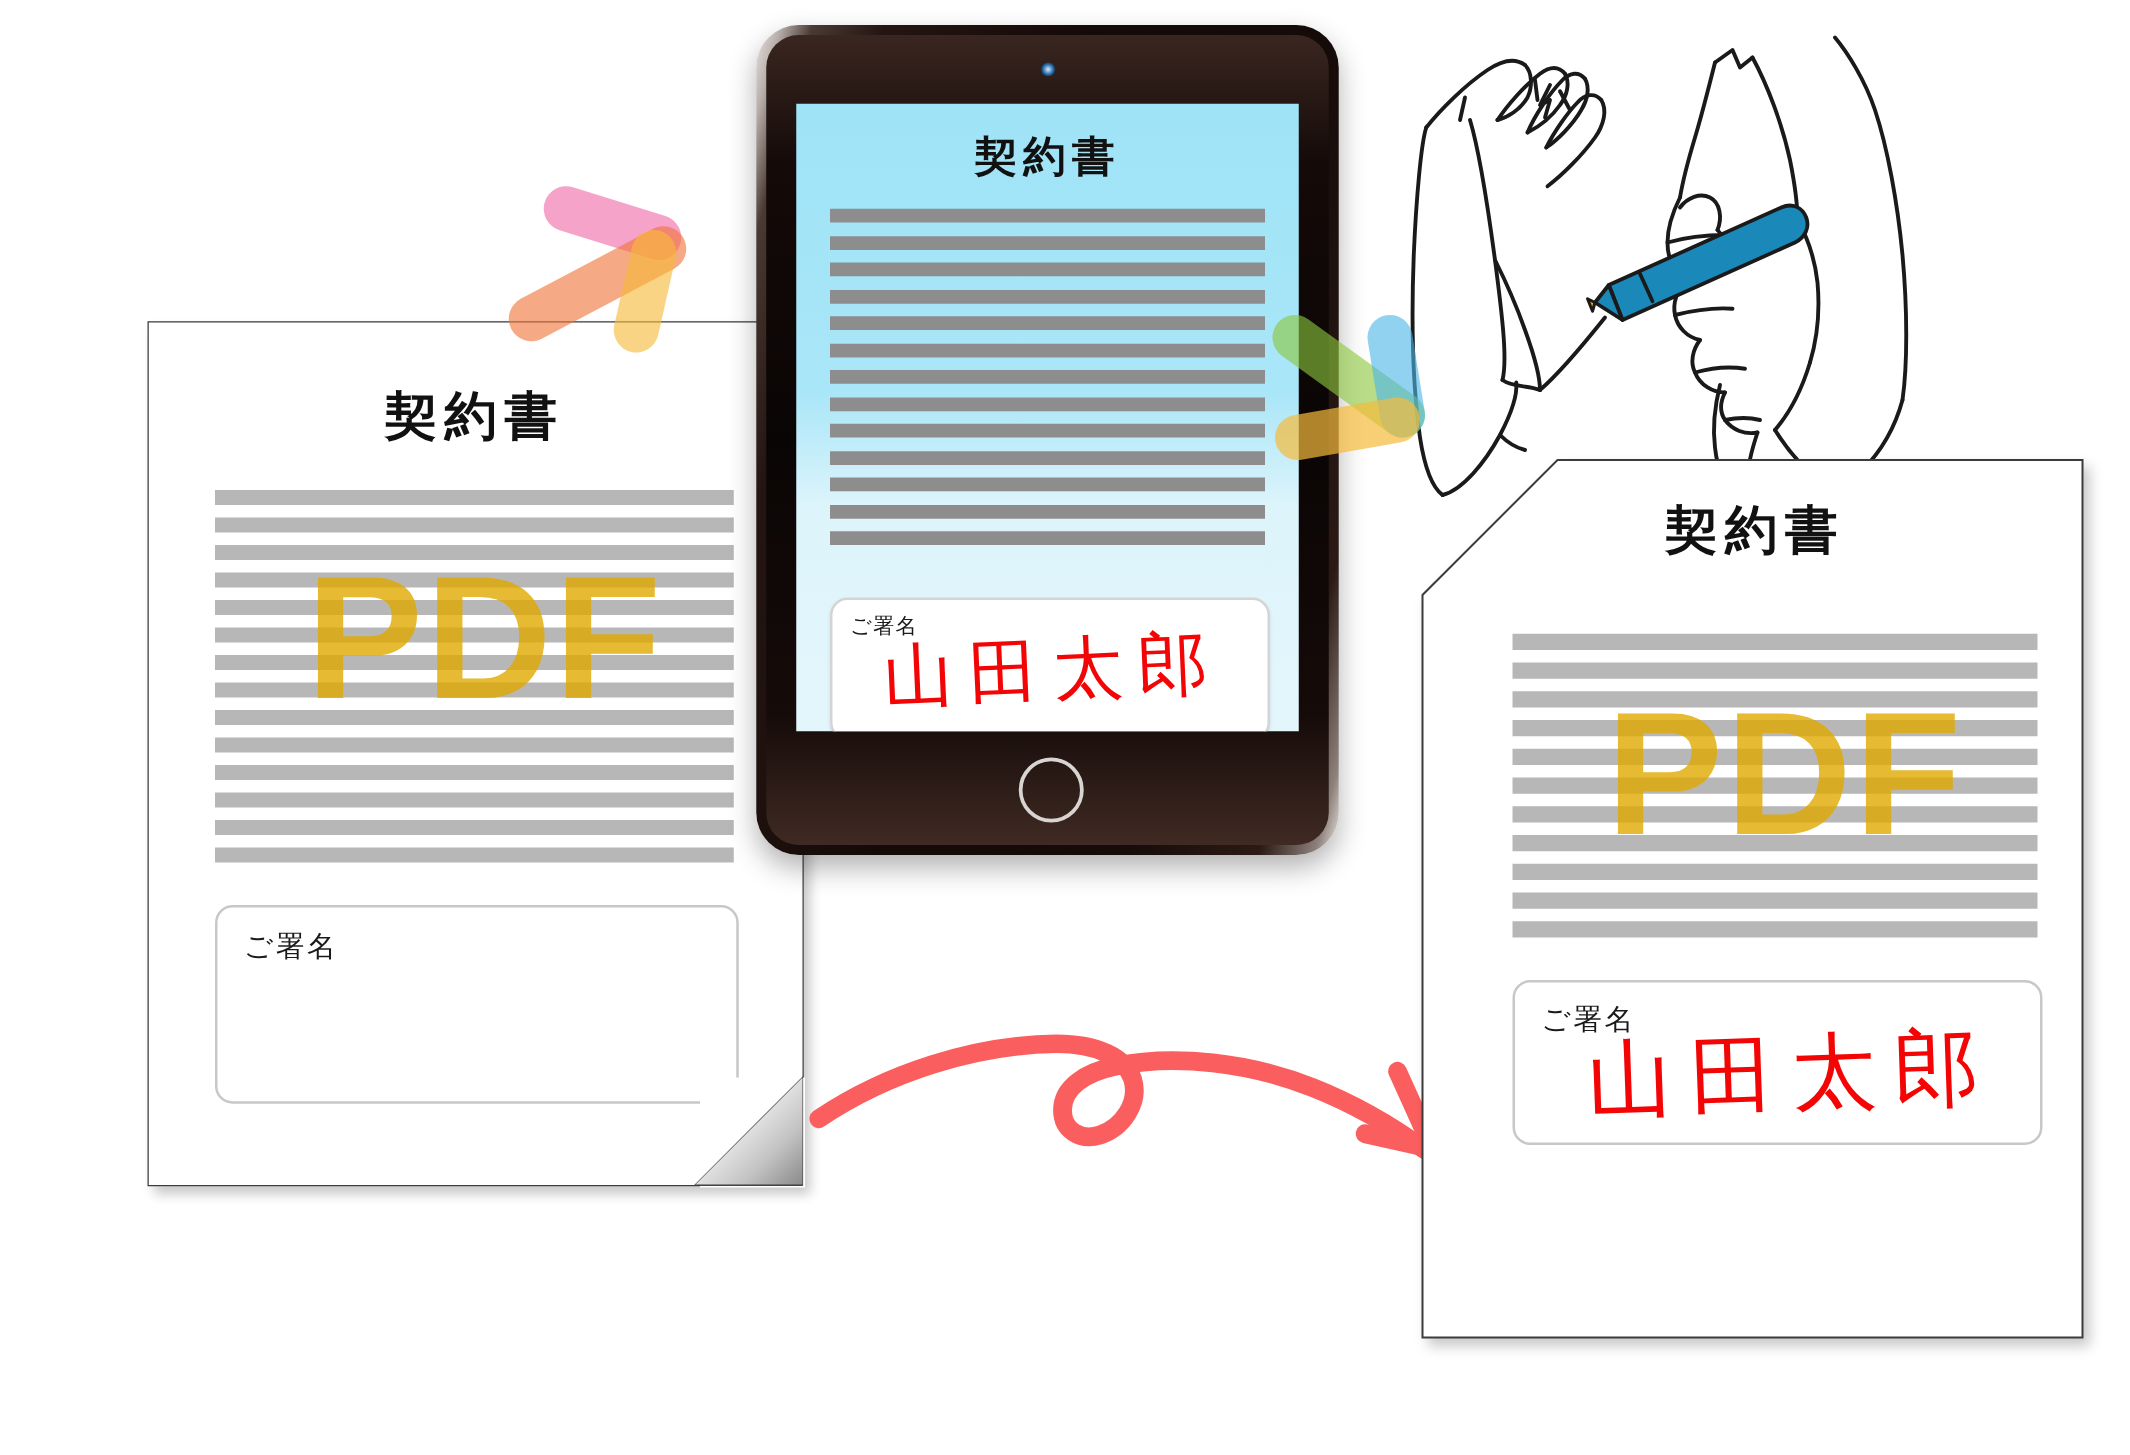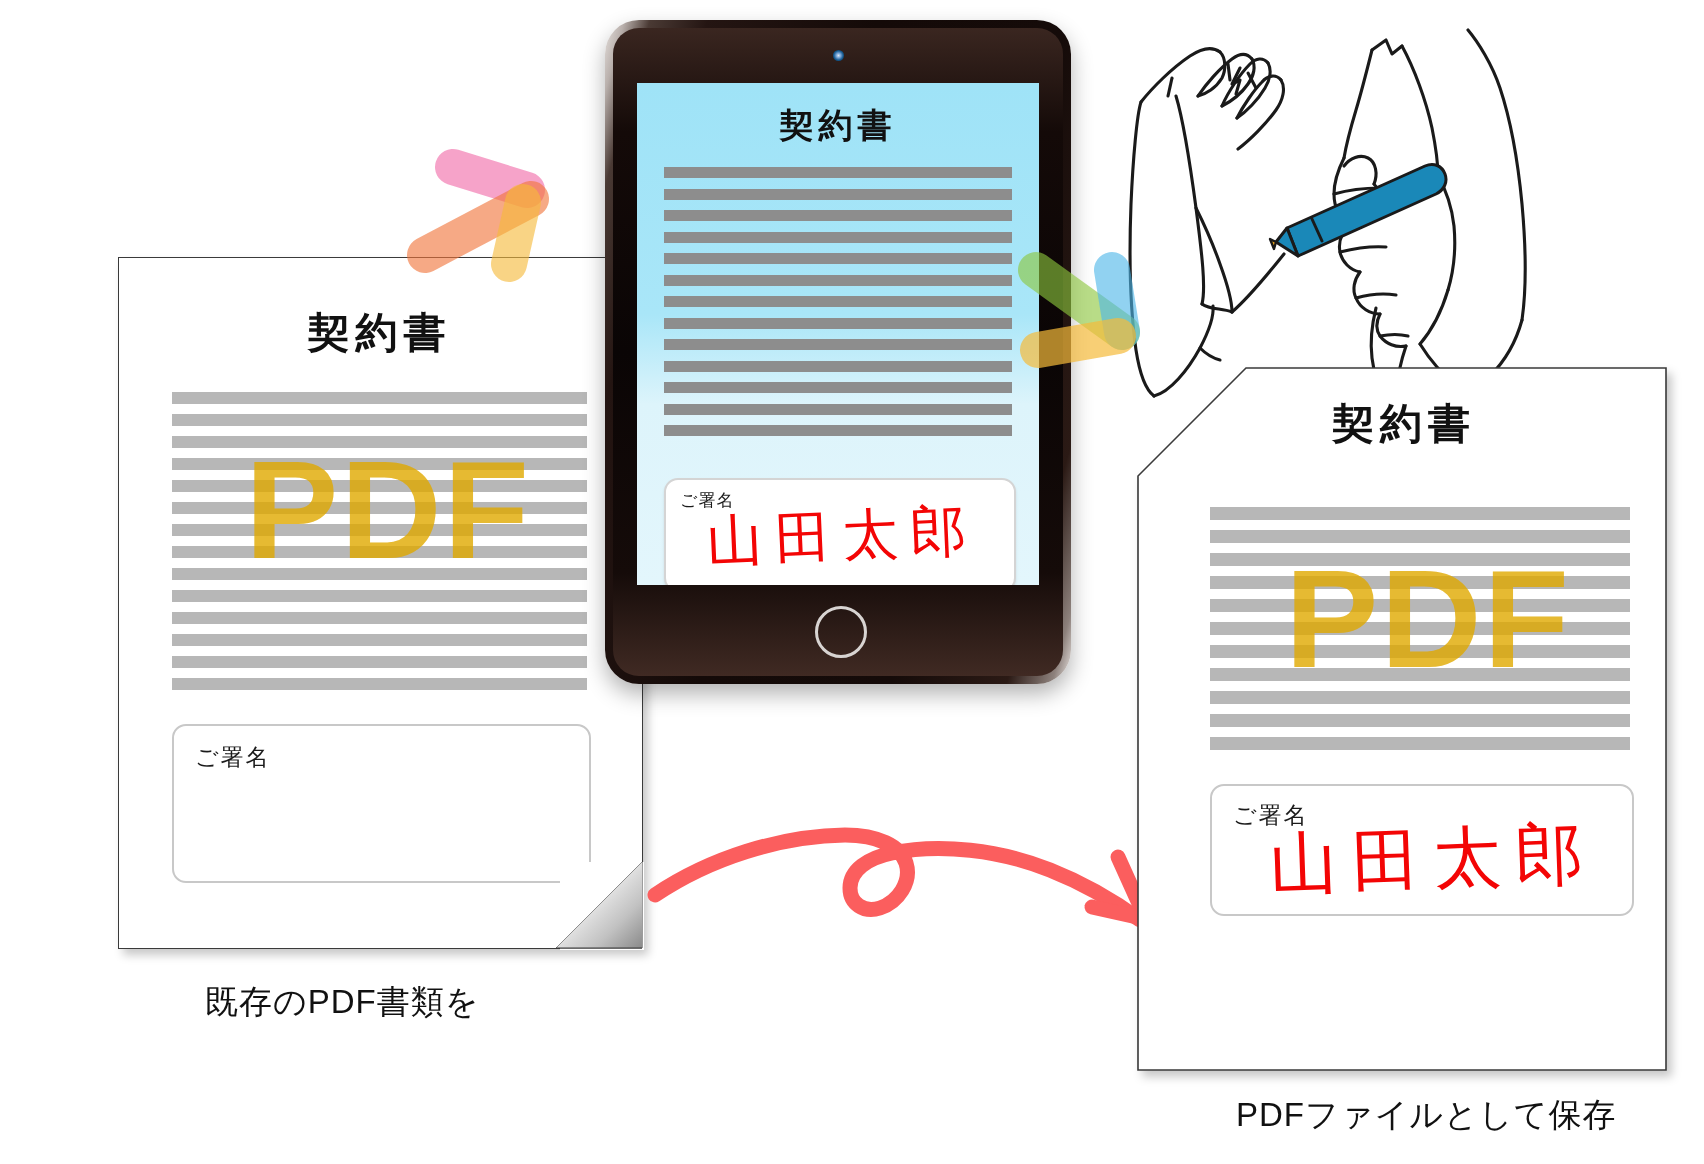--- a/index.html
+++ b/index.html
@@ -86,21 +86,20 @@
         <stop offset="38%" stop-color="#f0f0f0"></stop>
         <stop offset="72%" stop-color="#c2c2c2"></stop>
         <stop offset="100%" stop-color="#8a8a8a"></stop>
       </linearGradient>
     </defs>
     <polygon points="0,90 86,90 86,4" fill="#ffffff" stroke="#3a3a3a" stroke-width="1"></polygon>
     <polygon points="0,90 86,4 86,90" fill="url(#foldg)"></polygon>
     <polyline points="0,90 86,90" fill="none" stroke="#3a3a3a" stroke-width="1"></polyline>
   </svg>
 
-  <div class="caption" style="left:205px;top:980px;font-size:33px;letter-spacing:1px;">既存のPDF書類を</div>
 
   <svg style="position:absolute;left:405px;top:140px;" width="200" height="145" viewBox="0 0 200 145">
     <g stroke-linecap="round" stroke-width="36" fill="none">
       <line x1="48" y1="27" x2="122" y2="50" stroke="#f06ba8" opacity=".62"></line>
       <line x1="20" y1="115" x2="126" y2="59" stroke="#f0743a" opacity=".62"></line>
       <line x1="104" y1="124" x2="118" y2="62" stroke="#f5b93a" opacity=".62"></line>
     </g>
   </svg>
 
   <div class="tablet" style="left:605px;top:20px;width:466px;height:664px;">
@@ -245,15 +244,14 @@
     </div>
 
   <div class="pdfmark" style="left:1285px;top:549px;font-size:140px;">PDF</div>
 
   <div class="sigbox" style="left:1210px;top:784px;width:420px;height:128px;"></div>
   <div class="sigbox-label" style="left:1233px;top:800px;font-size:23px;letter-spacing:2px;">ご署名</div>
   <div class="sig-ink" style="left:1268px;top:820px;font-size:68px;letter-spacing:14px;
               font-family:'DejaVu Serif','Liberation Serif',serif;
               transform:rotate(-2deg);transform-origin:left top;">山田太郎</div>
 
-  <div class="caption" style="left:1236px;top:1093px;font-size:33px;letter-spacing:1px;">PDFファイルとして保存</div>
 
 </div>
 
 </body></html>

